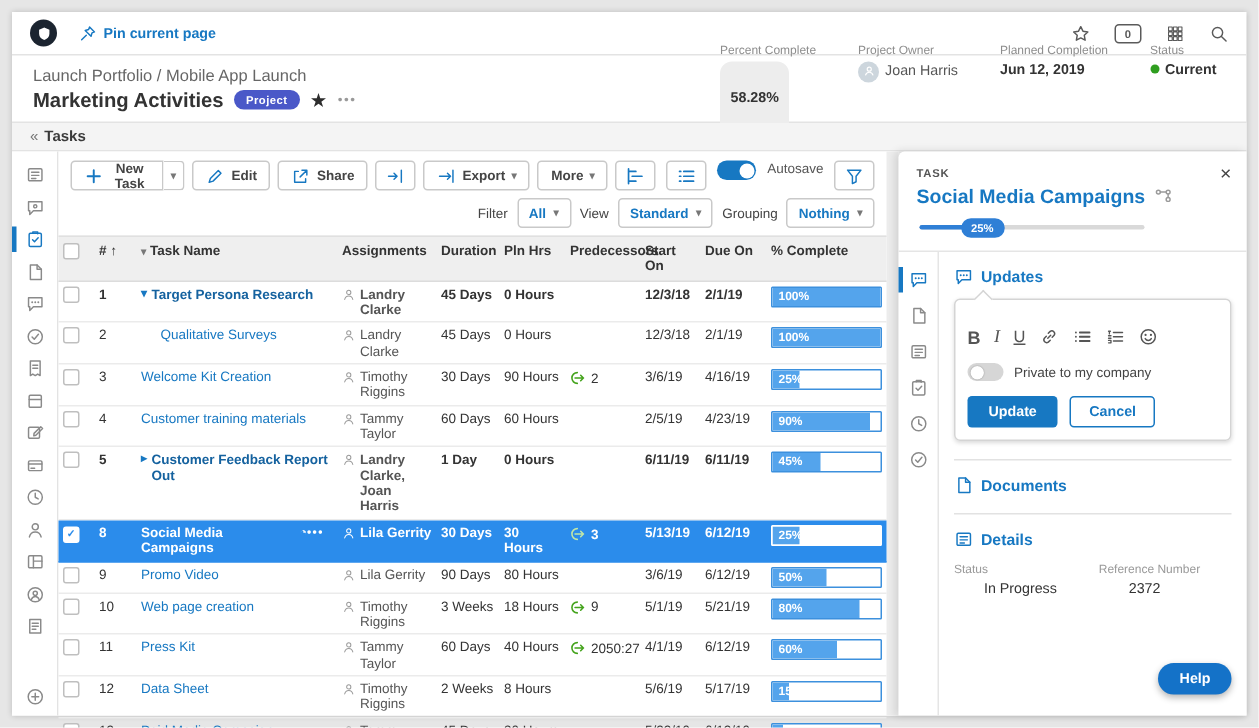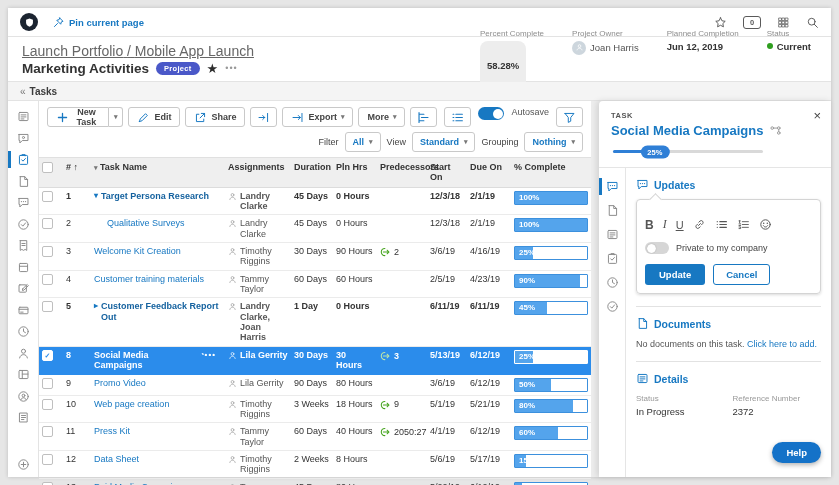--- a/index.html
+++ b/index.html
@@ -12,21 +12,21 @@
   
   .topbar{height:28px;display:flex;align-items:center;padding:0 12px;border-bottom:1px solid #e3e3e3;flex:0 0 auto;}
   .logo{width:18px;height:18px;border-radius:50%;background:#1b2430;display:flex;align-items:center;justify-content:center;margin-right:14px;}
   .logo svg{width:11px;height:11px;fill:#fff;stroke:none;}
   .pinlink{display:flex;align-items:center;gap:4px;color:#1778c2;font-size:9.5px;font-weight:bold;cursor:pointer;}
   .topbar-right{margin-left:auto;display:flex;align-items:center;gap:16px;color:#5a5a5a;}
   .notifbox{min-width:12px;height:11px;border:1.3px solid #5a5a5a;border-radius:3px;font-size:7.5px;font-weight:bold;display:flex;align-items:center;justify-content:center;padding:0 2px;}
 
   
   .phead{height:44px;display:flex;align-items:center;padding:0 14px;border-bottom:1px solid #e3e3e3;flex:0 0 auto;}
-  .crumb{font-size:14px;color:#666;text-decoration:underline;}
+  .crumb{font-size:11px;color:#666;}
   .ptitle-row{display:flex;align-items:center;gap:7px;margin-top:2px;}
   .ptitle{font-size:13.5px;font-weight:bold;color:#333;}
   .badge{font-size:7.5px;font-weight:bold;color:#fff;background:#4a58c8;border-radius:8px;padding:2px 8px;letter-spacing:.3px;}
   .star{color:#2d2d2d;font-size:13px;}
   .dots{color:#999;font-size:9px;letter-spacing:1px;}
   .stats{margin-left:auto;display:flex;gap:28px;padding-right:6px;}
   .stat .lbl{font-size:8px;color:#8d8d8d;margin-bottom:3px;}
   .stat .val{font-size:9.5px;color:#333;font-weight:bold;display:flex;align-items:center;gap:4px;}
   .pctpill{background:#ededed;border-radius:8px;padding:19px 7px;}
   .mini-avatar{width:14px;height:14px;border-radius:50%;background:#cdd6dd;display:inline-flex;align-items:center;justify-content:center;}
@@ -127,21 +127,21 @@
   .toggle-off:after{content:"";position:absolute;left:1.5px;top:1.5px;width:9px;height:9px;border-radius:50%;background:#fff;box-shadow:0 0 1px rgba(0,0,0,.4);}
   .privlbl{font-size:9px;color:#444;}
   .btnrow{display:flex;gap:8px;}
   .btn-primary{background:#1778c2;color:#fff;border:none;border-radius:3px;font-size:9.5px;font-weight:bold;padding:5px 14px;cursor:pointer;font-family:"Liberation Sans",sans-serif;}
   .btn-sec{background:#fff;color:#1778c2;border:1px solid #1778c2;border-radius:3px;font-size:9.5px;font-weight:bold;padding:4px 12px;cursor:pointer;font-family:"Liberation Sans",sans-serif;}
   .divider{height:1px;background:#e2e2e2;margin:12px 0 10px;}
   .emptydoc{font-size:9px;color:#555;margin-top:9px;}
   .emptydoc a{color:#1778c2;text-decoration:none;cursor:pointer;}
   .dgrid{display:grid;grid-template-columns:1fr 1fr;gap:10px 8px;margin-top:9px;}
   .dcell .dl{font-size:8px;color:#999;margin-bottom:2px;line-height:1.2;}
-  .dcell .dv{font-size:9.5px;color:#333;}
+  .dcell .dv{font-size:9.5px;color:#333;margin-left:20px;}
   .helppill{position:absolute;right:10px;bottom:14px;background:#1472c8;color:#fff;font-size:9.5px;font-weight:bold;border-radius:12px;padding:5px 14px;box-shadow:0 2px 5px rgba(0,0,0,.3);cursor:pointer;}
 </style>
 </head>
 <body>
 
 <div class="frame">
 
   <div class="topbar">
     <div class="logo">
         <svg viewBox="0 0 16 16">
@@ -934,24 +934,20 @@
 
           <div class="sechead">
             <span class="ic">
                 <svg viewBox="0 0 16 16">
                   <path d="M4 2h5.5L13 5.5V14H4V2z"></path>
                   <path d="M9.5 2v3.5H13"></path>
                 </svg>
               </span>
             <span>Documents</span>
           </div>
-          <div class="emptydoc">
-            <span>No documents on this task.</span>
-            <a>Click here to add.</a>
-          </div>
 
           <div class="divider"></div>
 
           <div class="sechead">
             <span class="ic">
                 <svg viewBox="0 0 16 16">
                   <rect x="2.5" y="3" width="11" height="10" rx="1"></rect>
                   <path d="M5 6h6M5 8.5h6M5 11h3.5"></path>
                 </svg>
               </span>

